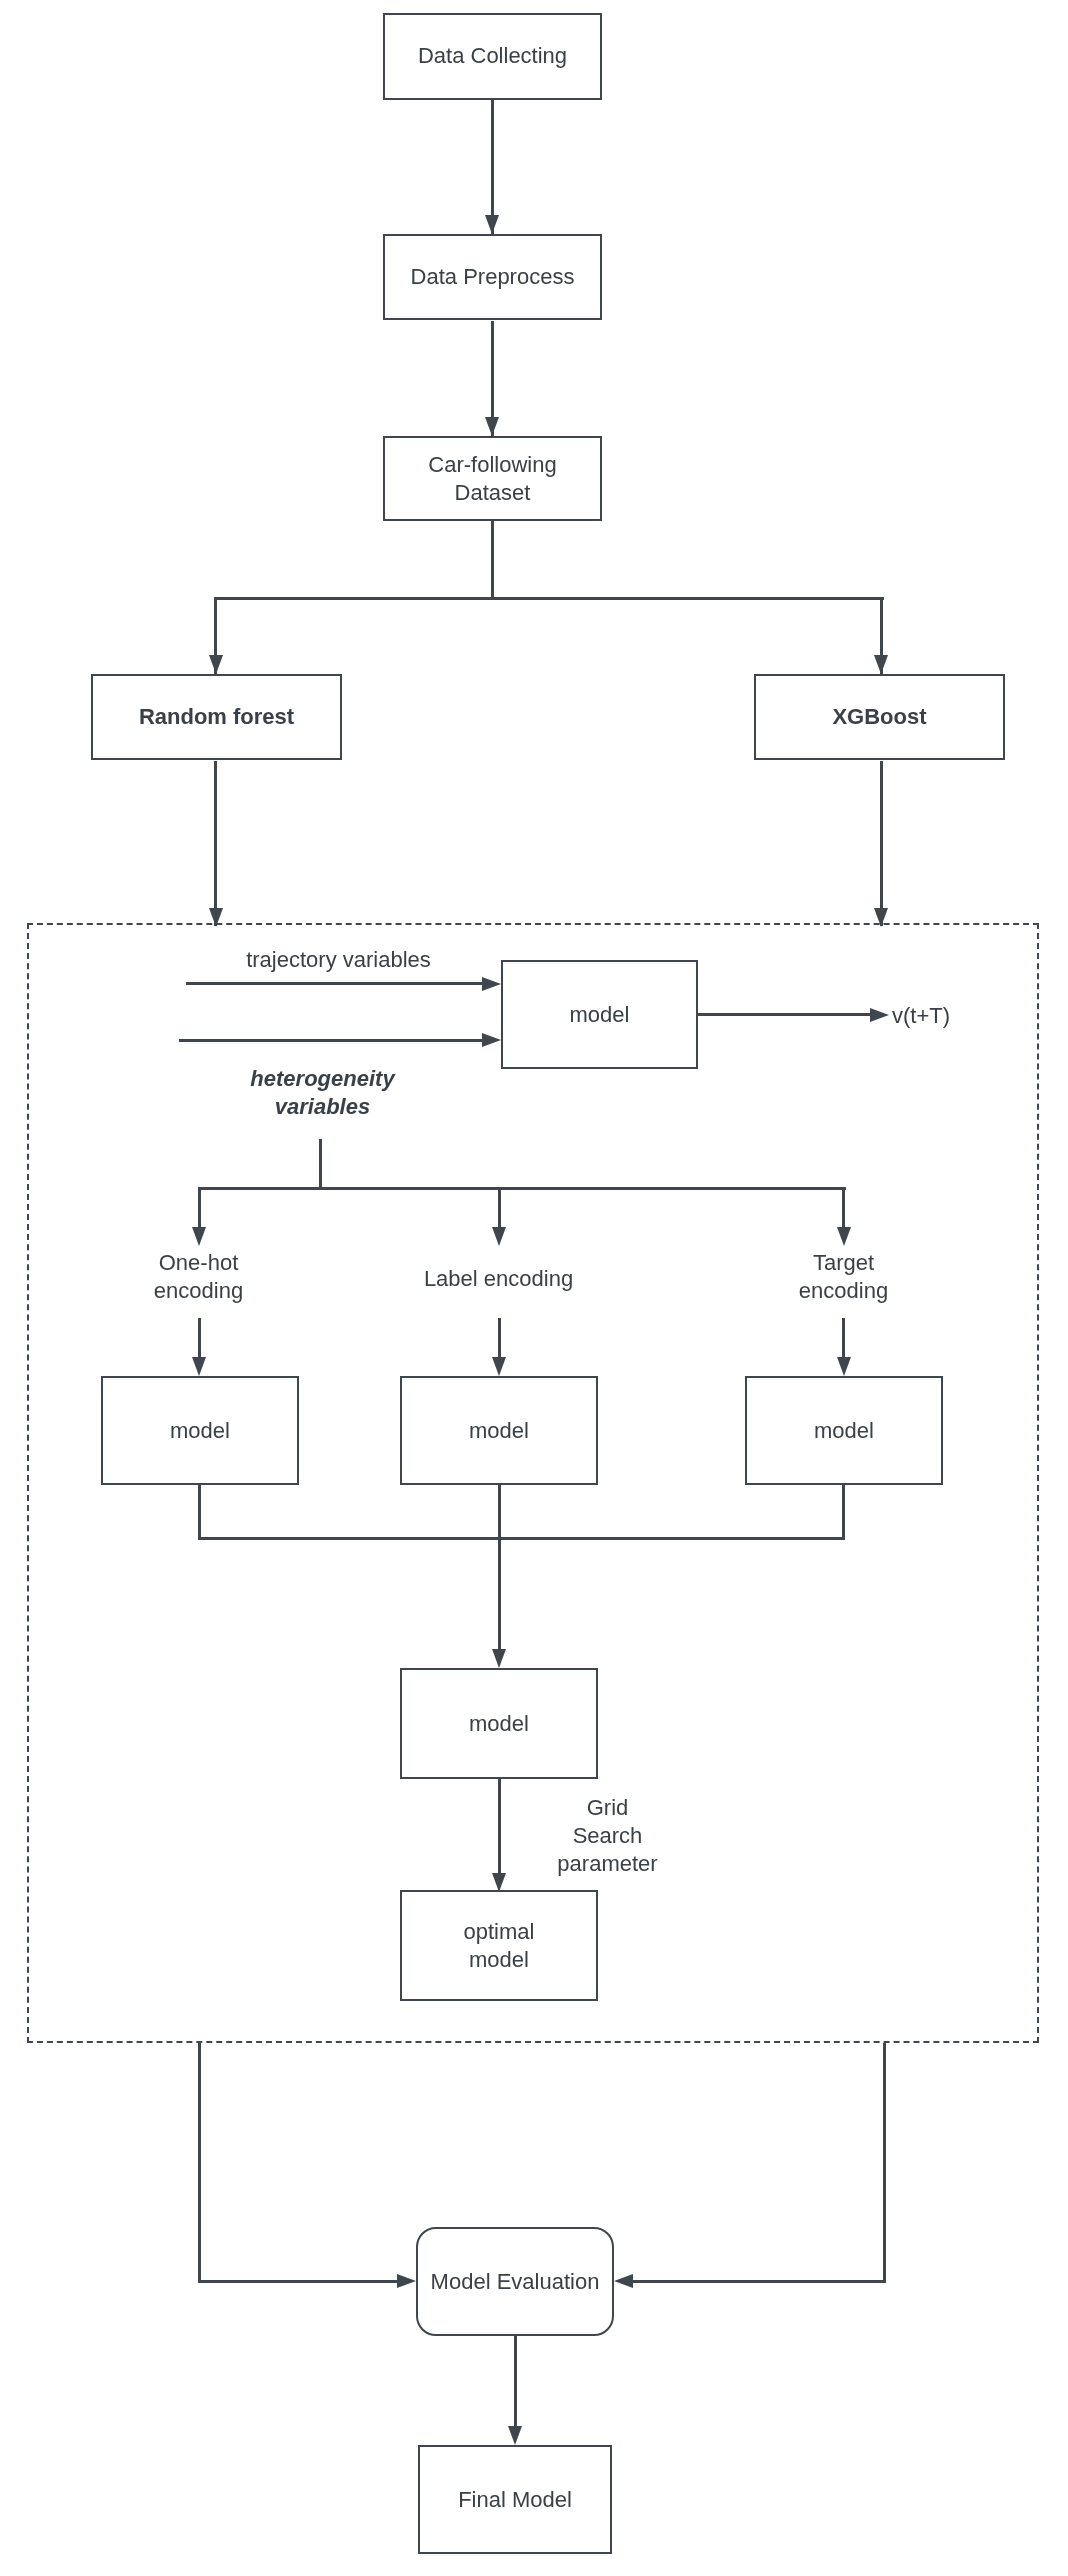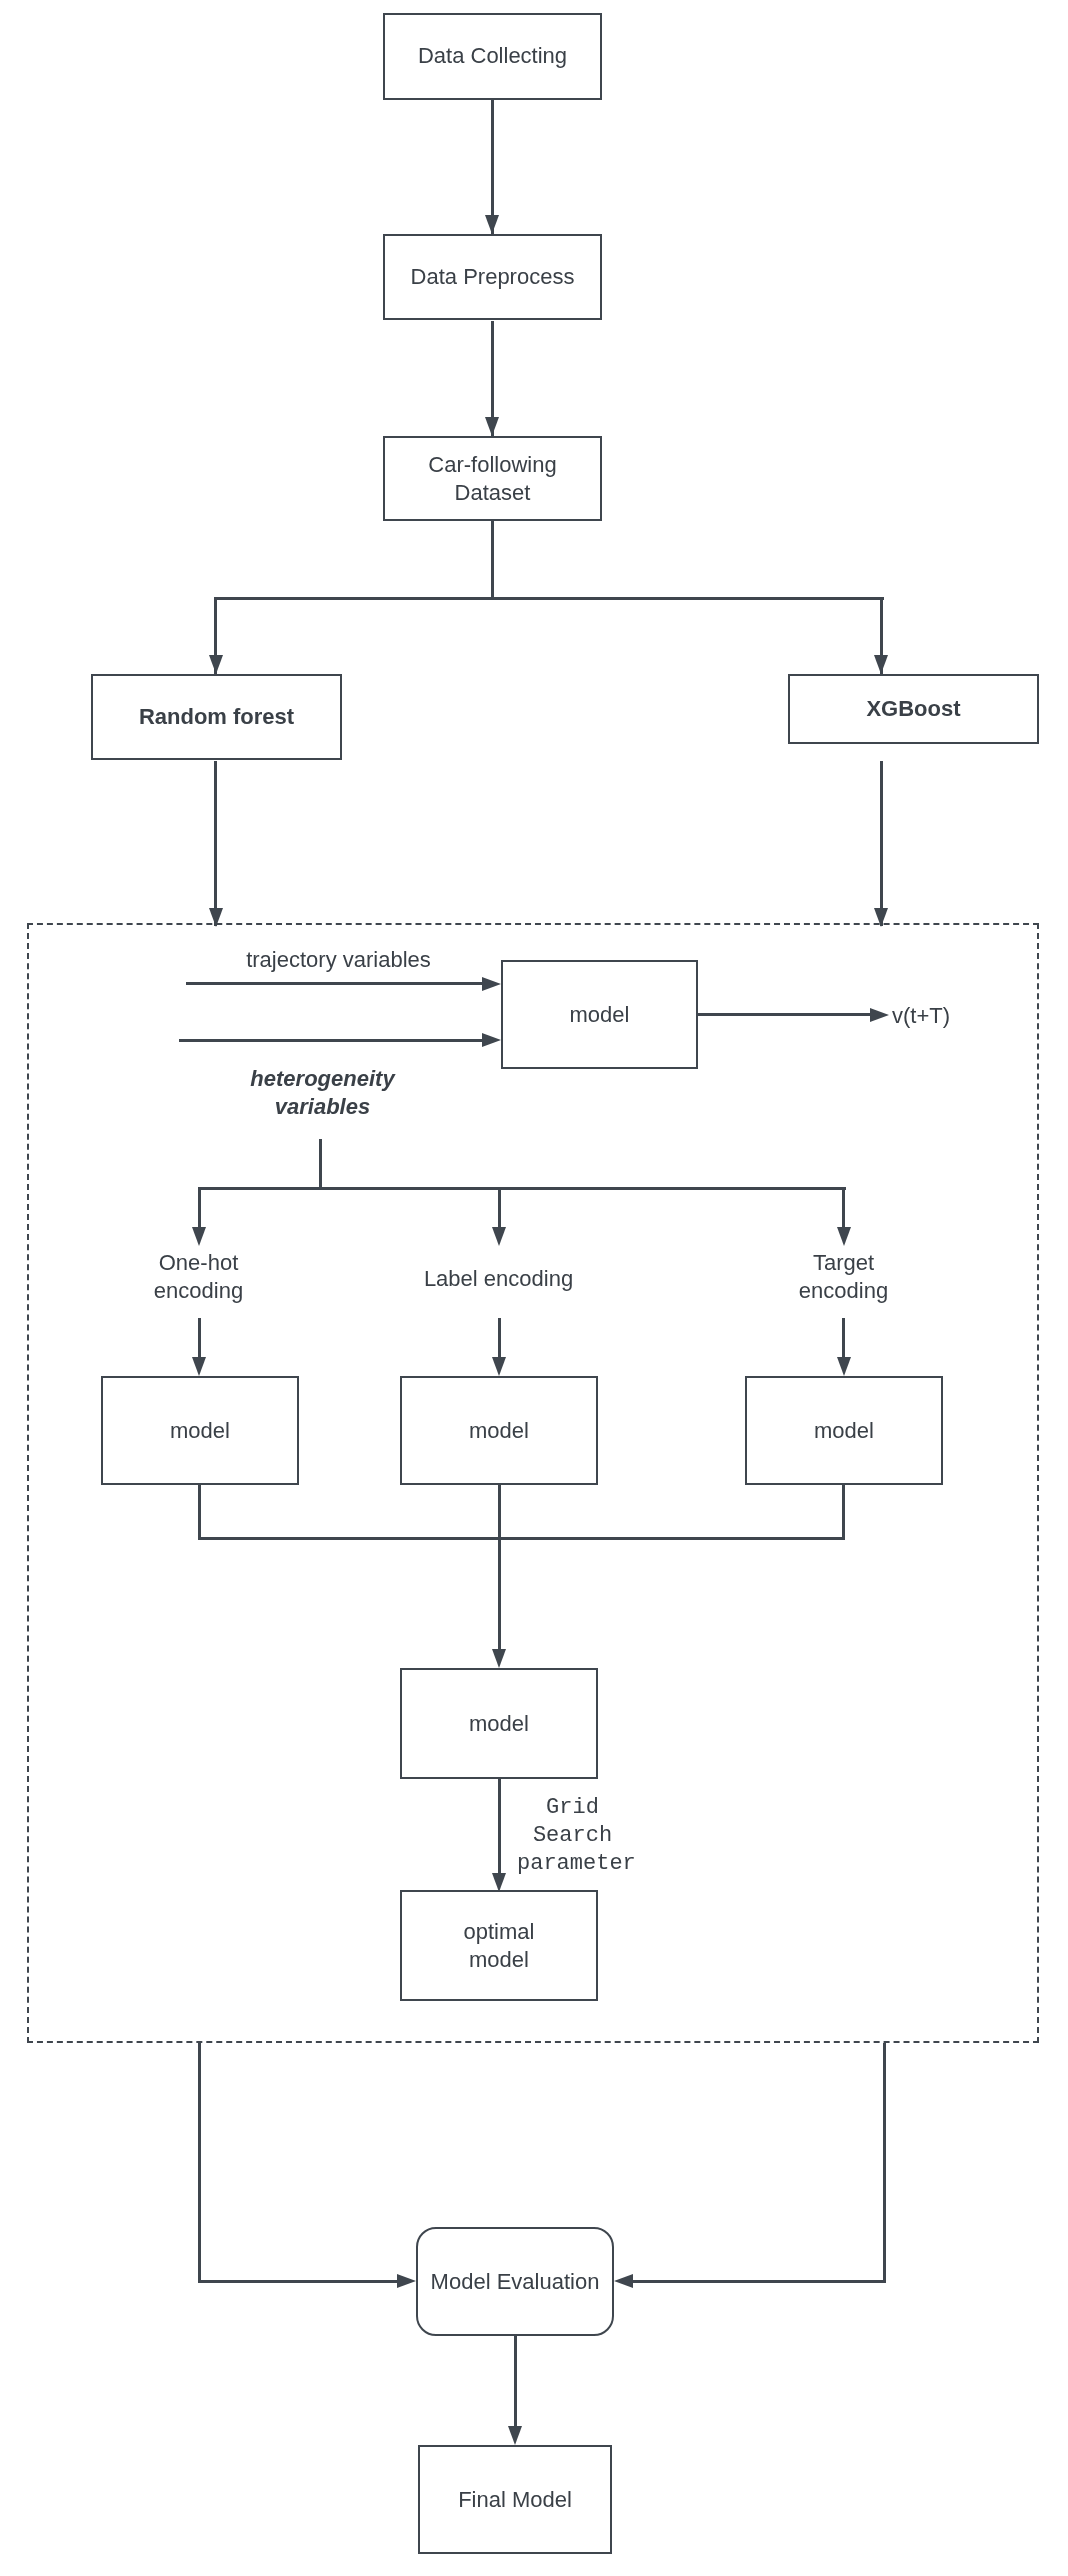--- a/index.html
+++ b/index.html
@@ -117,21 +117,21 @@
   <div class="arr arr-d" style="left:508px;top:2426px;"></div>
 
   <div class="box" style="left:383px;top:12.5px;width:219px;height:87px;">Data Collecting</div>
 
   <div class="box" style="left:383px;top:234px;width:219px;height:86px;">Data Preprocess</div>
 
   <div class="box" style="left:383px;top:436px;width:219px;height:85px;">Car-following Dataset</div>
 
   <div class="box bold" style="left:91px;top:674px;width:251px;height:86px;">Random forest</div>
 
-  <div class="box bold" style="left:788px;top:674px;width:251px;height:70px;">XGBoost</div>
+  <div class="box bold" style="left:754px;top:674px;width:251px;height:86px;">XGBoost</div>
 
   <div class="box" style="left:501px;top:960px;width:197px;height:109px;">model</div>
 
   <div class="box" style="left:101px;top:1376px;width:198px;height:109px;">model</div>
 
   <div class="box" style="left:400px;top:1376px;width:198px;height:109px;">model</div>
 
   <div class="box" style="left:745px;top:1376px;width:198px;height:109px;">model</div>
 
   <div class="box" style="left:400px;top:1668px;width:198px;height:111px;">model</div>
@@ -148,16 +148,16 @@
 
   <div class="lbl left" style="left:892px;top:1002px;width:125px;">v(t+T)</div>
 
   <div class="lbl" style="left:125px;top:1249px;width:147px;">One-hot encoding</div>
 
   <div class="lbl" style="left:388px;top:1265px;width:221px;">Label encoding</div>
 
   <div class="lbl" style="left:770px;top:1249px;width:147px;">Target encoding</div>
 
 
-  <div class="lbl" style="left:517px;top:1794px;width:111px;font-family:Liberation Mono, monospace;">Grid Search parameter</div>
+  <div class="lbl" style="left:552px;top:1794px;width:111px;">Grid Search parameter</div>
 
 </div>
 
 
 </body></html>

